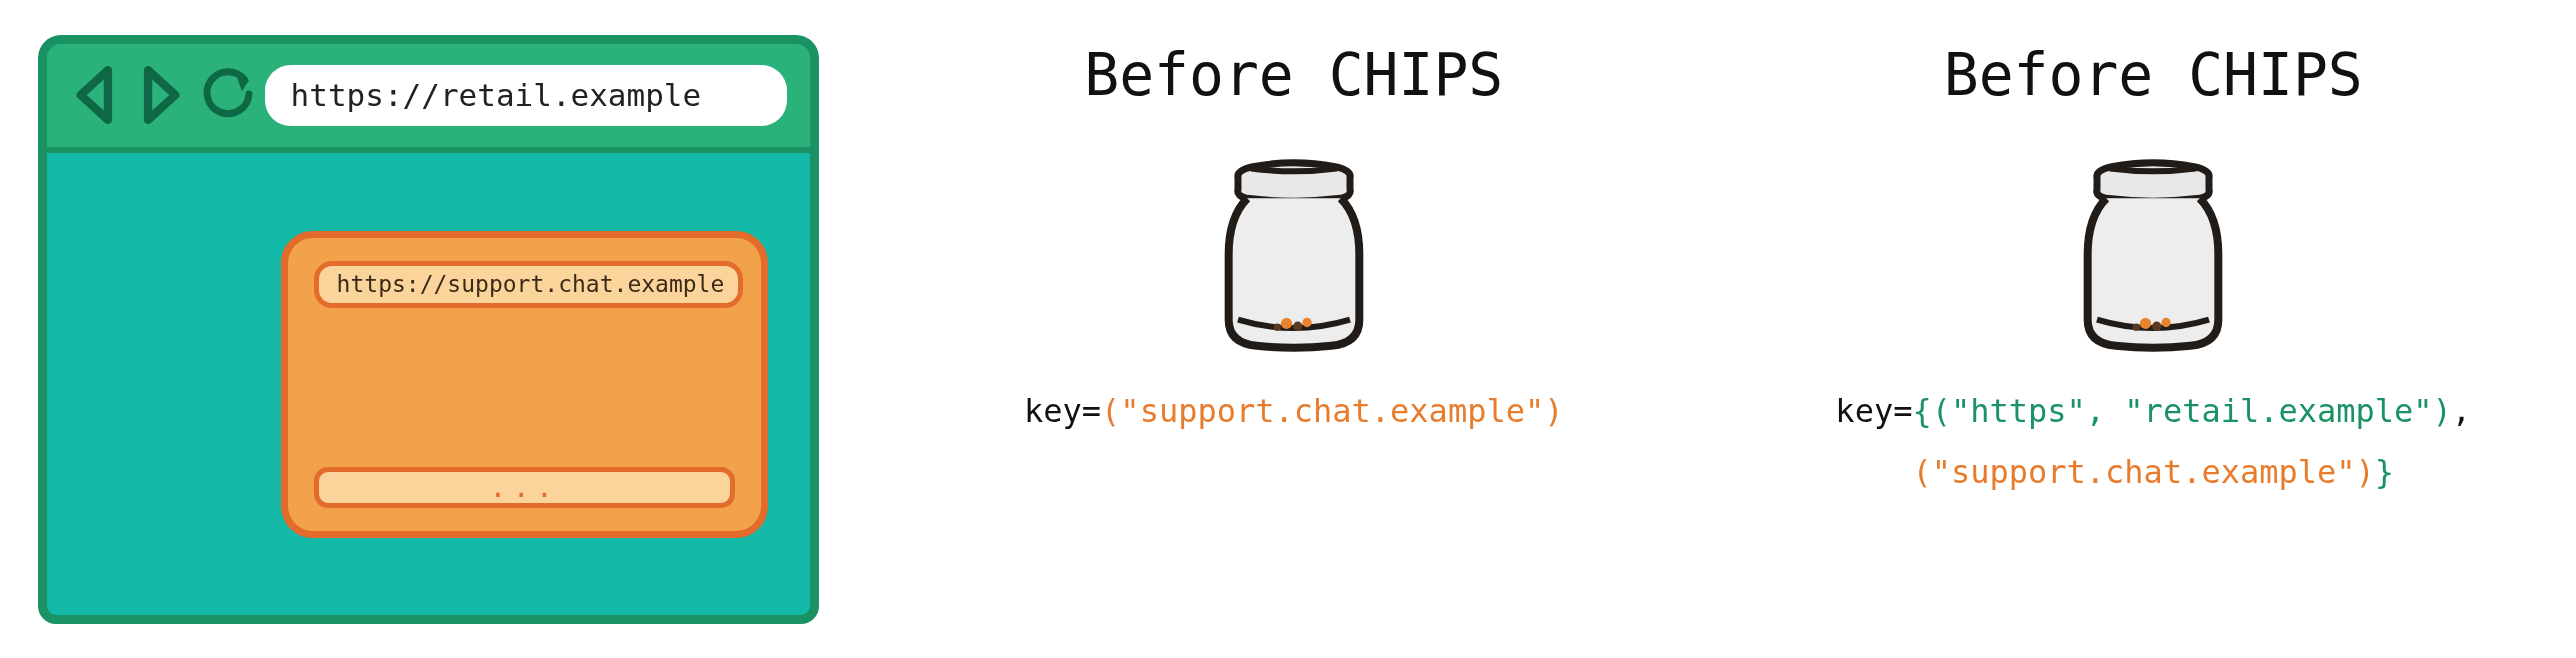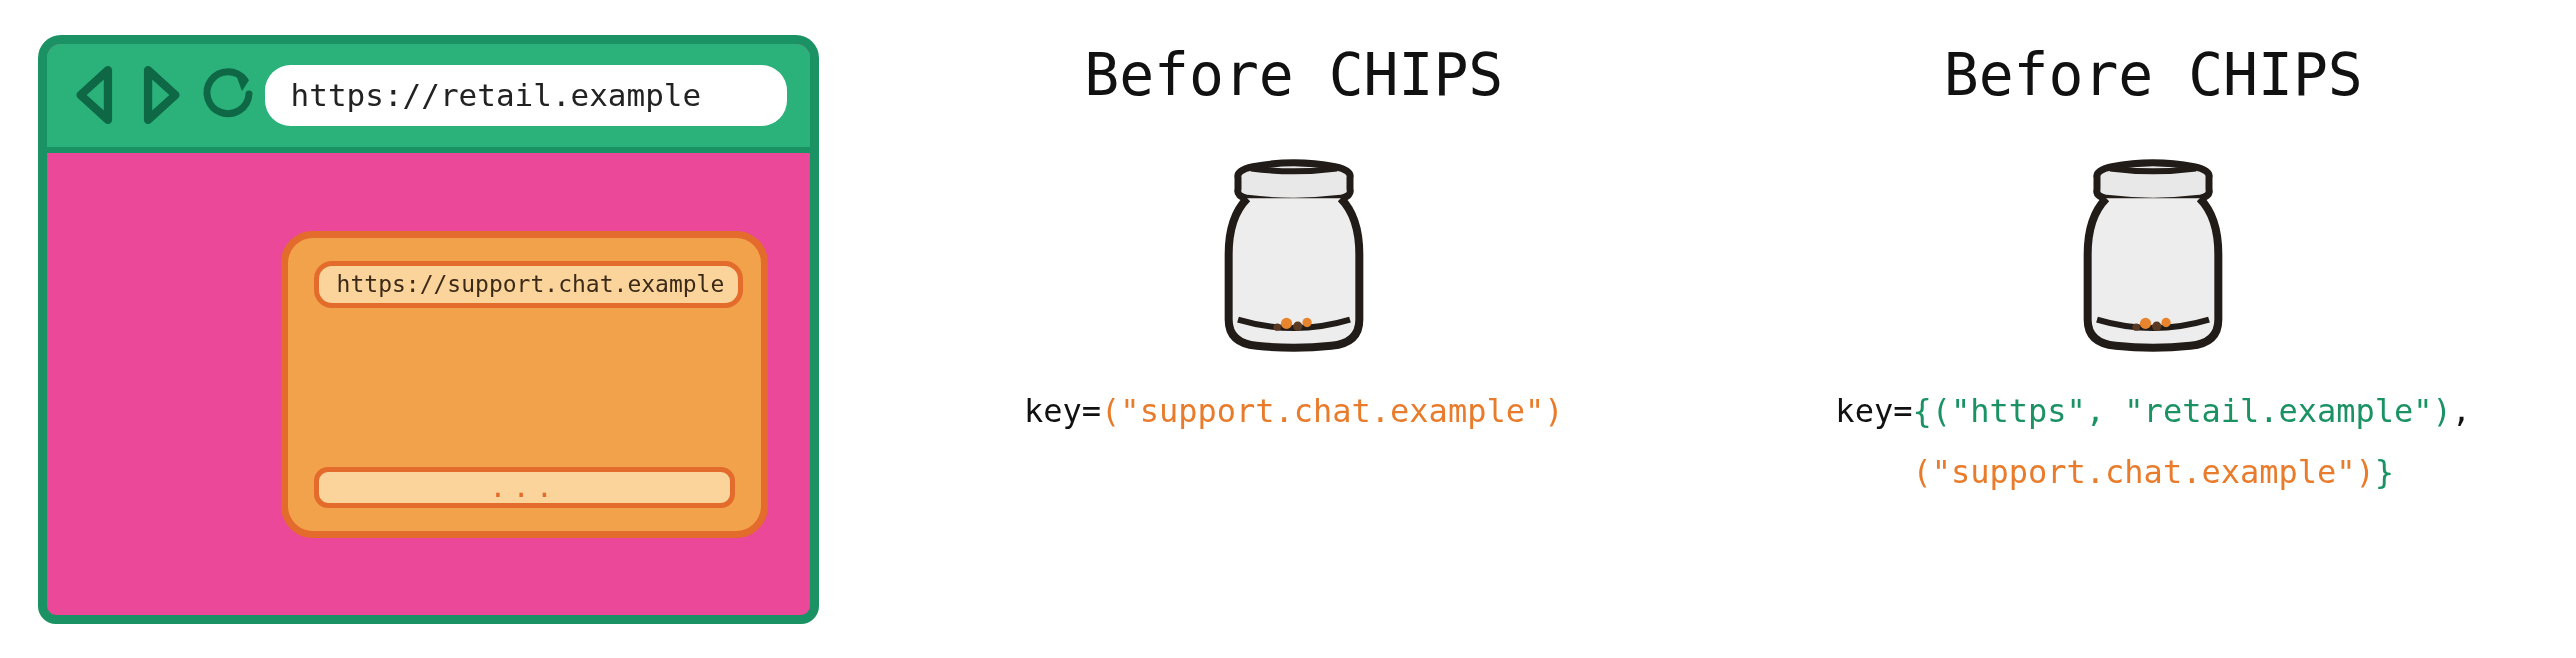--- a/index.html
+++ b/index.html
@@ -18,21 +18,21 @@
     align-items: flex-start;
     gap: 90px;
   }
 
   
   .browser {
     width: 781px;
     height: 589px;
     border: 9px solid #1a9263;
     border-radius: 23px 23px 18px 18px;
-    background: #ec4899;
+    background: #14b8a6;
     overflow: hidden;
     position: relative;
   }
   .toolbar {
     background: #2bb17a;
     height: 109px;
     display: flex;
     align-items: center;
     gap: 14px;
     padding: 0 23px;

